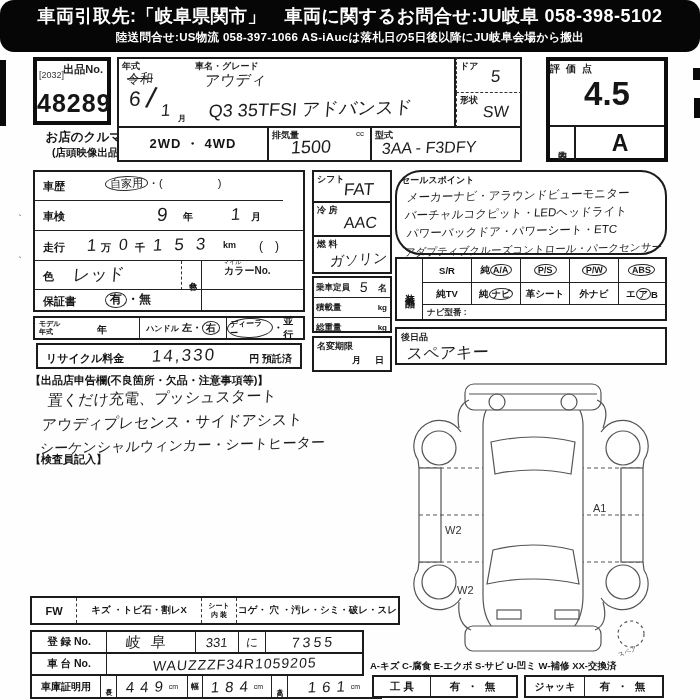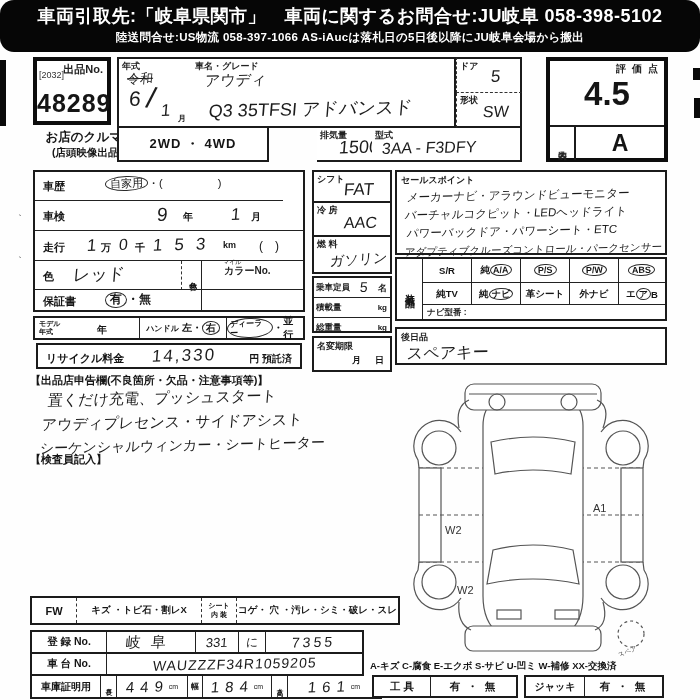--- a/index.html
+++ b/index.html
@@ -65,33 +65,33 @@
     <span class="abs lbl" style="left:3px;top:1px;">ドア</span>
     <span class="abs hw" style="left:34px;top:8px;font-size:17px;">5</span>
   </div>
   <div class="abs" style="left:456px;top:93px;width:66px;height:35px;border-right:2px solid #1b1b1b;border-left:1.5px dashed #333;border-bottom:2px solid #1b1b1b;background:#fff;">
     <span class="abs lbl" style="left:3px;top:1px;">形状</span>
     <span class="abs hw" style="left:26px;top:10px;font-size:16px;">SW</span>
   </div>
   <div class="bx ctr" style="left:117px;top:128px;width:152px;height:34px;border-top:none;">
     <span class="b" style="font-size:13px;letter-spacing:1px;">2WD ・ 4WD</span>
   </div>
-  <div class="bx" style="left:269px;top:128px;width:103px;height:34px;border-top:none;border-left:none;margin-left:48px;">
+  <div class="bx" style="left:269px;top:128px;width:103px;height:34px;border-top:none;border-left:none;">
     <span class="abs lbl" style="left:3px;top:1px;">排気量</span>
     <span class="abs" style="right:6px;top:1px;font-size:8px;">cc</span>
     <span class="abs hw" style="left:22px;top:9px;font-size:18px;">1500</span>
   </div>
   <div class="bx" style="left:372px;top:128px;width:150px;height:34px;border-top:none;border-left:none;">
     <span class="abs lbl" style="left:3px;top:1px;">型式</span>
     <span class="abs hw" style="left:10px;top:11px;font-size:16px;">3AA - F3DFY</span>
   </div>
 
   <div class="bx3" style="left:546px;top:57px;width:122px;height:105px;border-width:4px;">
     <div style="height:64px;border-bottom:2px solid #1b1b1b;position:relative;">
-      <div class="lbl" style="text-align:right;letter-spacing:6px;font-size:10px;padding-top:1px;">評価点</div>
+      <div class="lbl" style="text-align:left;letter-spacing:6px;font-size:10px;padding-top:1px;">評価点</div>
       <div class="b" style="text-align:center;font-size:33px;line-height:1.1;">4.5</div>
     </div>
     <div style="height:33px;display:flex;">
       <div class="ctr" style="width:24px;border-right:2px solid #1b1b1b;">
         <span class="vert lbl" style="font-size:9px;">内装</span>
       </div>
       <div class="ctr b" style="flex:1;font-size:23px;">A</div>
     </div>
   </div>
 
@@ -167,21 +167,21 @@
       <span class="abs lbl" style="left:2px;top:4px;font-size:8.5px;font-family:Liberation Mono, monospace;">総重量</span>
       <span class="abs" style="right:3px;top:5px;font-size:8px;font-weight:bold;">kg</span>
     </div>
   </div>
   <div class="bx" style="left:312px;top:336px;width:80px;height:36px;">
     <span class="abs lbl" style="left:3px;top:2px;">名変期限</span>
     <span class="abs b" style="left:38px;bottom:3px;font-size:9px;">月</span>
     <span class="abs b" style="right:6px;bottom:3px;font-size:9px;">日</span>
   </div>
 
-  <div class="bx" style="left:395px;top:170px;width:272px;height:85px;">
+  <div class="bx" style="left:395px;top:170px;width:272px;height:85px;border-radius:26px;">
     <span class="abs lbl" style="left:4px;top:2px;">セールスポイント</span>
     <div class="abs" style="left:6px;top:13px;width:262px;">
       <div class="hw" style="font-size:11.5px;margin-left:4px;">メーカーナビ・アラウンドビューモニター</div>
       <div class="hw" style="font-size:11.5px;margin-left:2px;margin-top:3px;">バーチャルコクピット・LEDヘッドライト</div>
       <div class="hw" style="font-size:11.5px;margin-left:4px;margin-top:3px;">パワーバックドア・パワーシート・ETC</div>
       <div class="hw" style="font-size:10.5px;margin-left:2px;margin-top:3px;">アダプティブクルーズコントロール・パークセンサー</div>
     </div>
   </div>
 
   <div class="bx" style="left:395px;top:257px;width:272px;height:64px;">

